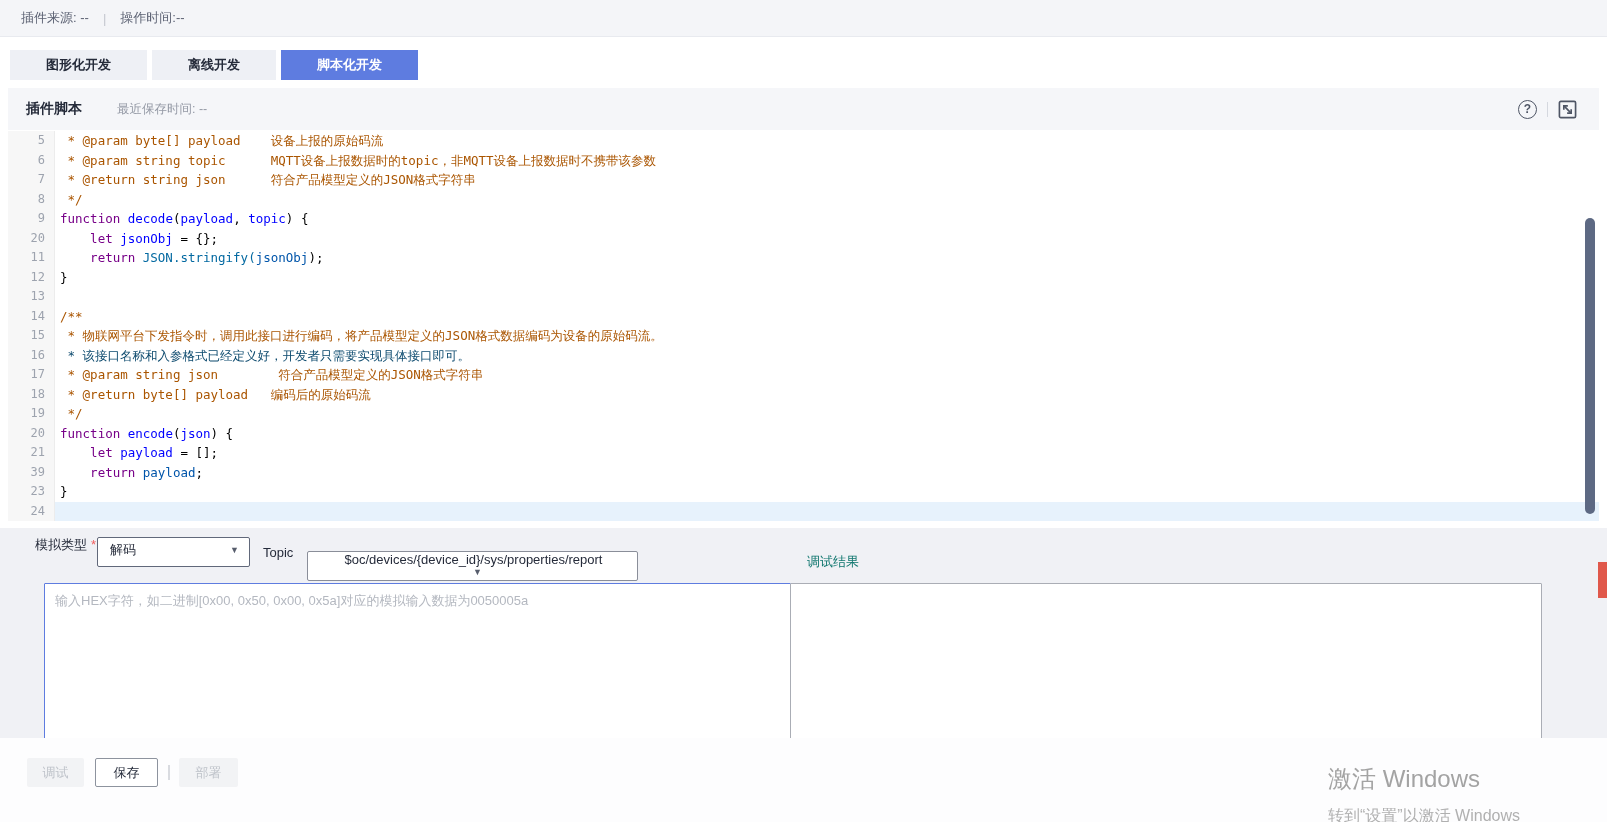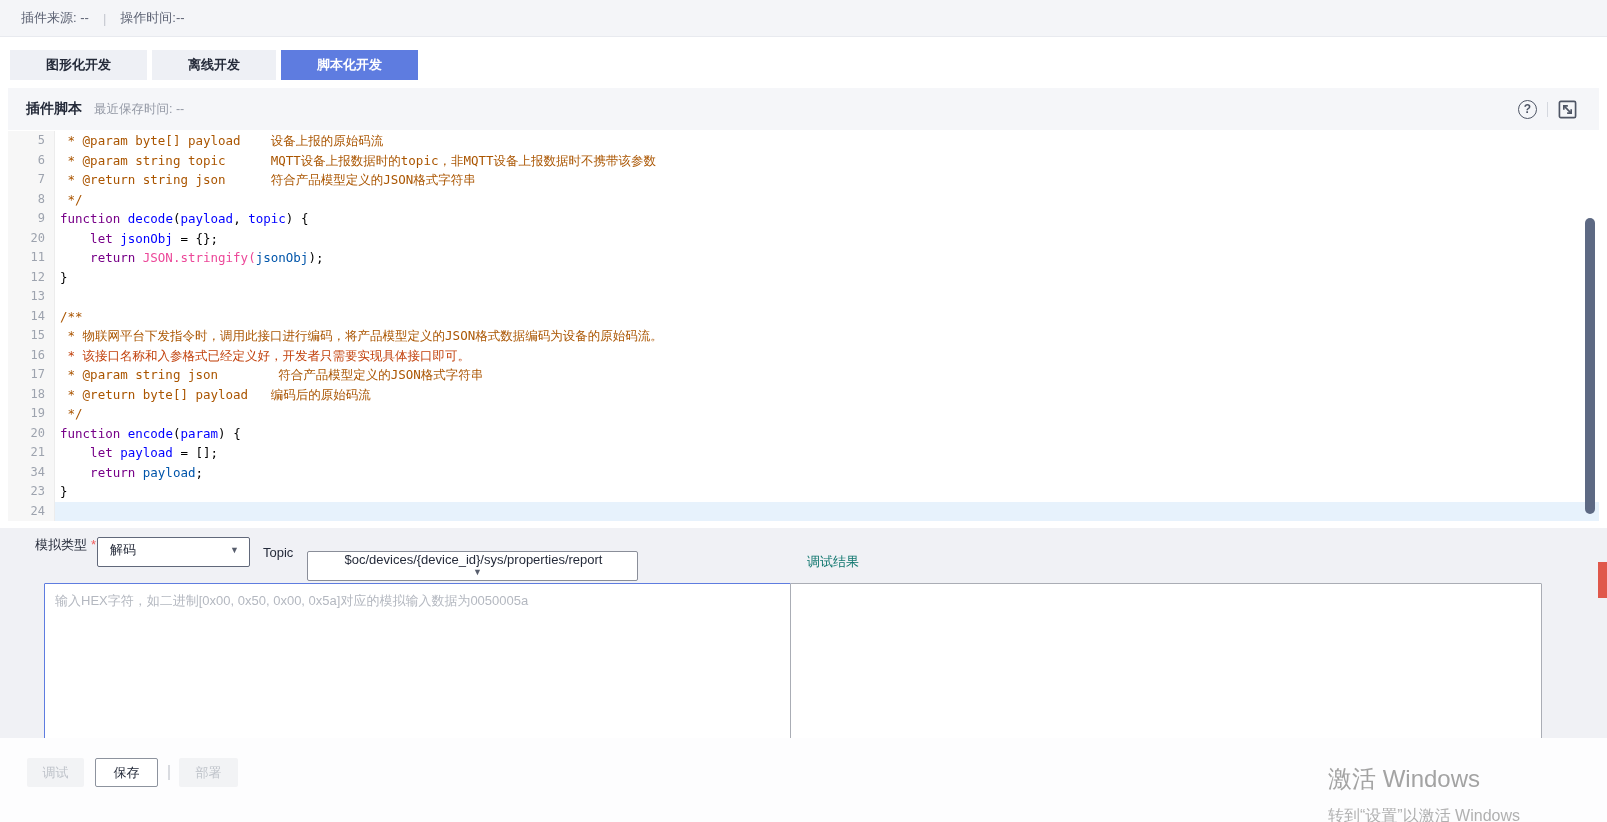--- a/index.html
+++ b/index.html
@@ -24,21 +24,21 @@
   .tab {
     height:30px; padding:0 36px; display:flex; align-items:center; justify-content:center;
     background:#eef0f5; color:#252b3a; font-size:13px; font-weight:600; cursor:pointer;
   }
   .tab.active { background:#5e7ce0; color:#fff; }
 
   
   .panel { position:absolute; left:8px; top:88px; width:1591px; height:439px; }
   .panel-header {
     position:relative; height:42px; background:#f5f6f9;
-    display:flex; align-items:center; padding-left:18px;
+    display:flex; align-items:center; padding-left:18px;gap:23px;
   }
   .panel-title { font-size:14px; font-weight:700; color:#252b3a; }
   .panel-subtitle { font-size:12.5px; color:#9499a5; margin-left:12px; }
   .header-icons { position:absolute; right:22px; top:0; height:42px; display:flex; align-items:center; gap:10px; }
   .help-icon {
     width:19px; height:19px; border:1.5px solid #4e5565; border-radius:50%;
     display:flex; align-items:center; justify-content:center;
     font-size:12px; font-weight:700; color:#4e5565; cursor:pointer;
   }
   .icon-divider { width:1px; height:15px; background:#d5d8df; }
@@ -167,64 +167,64 @@
           <div class="code-line">
             <span class="gutter-num">9</span>
             <span class="code-text"><span style="color: rgb(119, 0, 136);">function</span><span style="color: rgb(0, 0, 0);"> </span><span style="color: rgb(0, 0, 255);">decode</span><span style="color: rgb(0, 0, 0);">(</span><span style="color: rgb(0, 0, 255);">payload</span><span style="color: rgb(0, 0, 0);">, </span><span style="color: rgb(0, 0, 255);">topic</span><span style="color: rgb(0, 0, 0);">) {</span></span>
           </div>
           <div class="code-line">
             <span class="gutter-num">20</span>
             <span class="code-text"><span style="color: rgb(0, 0, 0);">    </span><span style="color: rgb(119, 0, 136);">let</span><span style="color: rgb(0, 0, 0);"> </span><span style="color: rgb(0, 0, 255);">jsonObj</span><span style="color: rgb(0, 0, 0);"> = {};</span></span>
           </div>
           <div class="code-line">
             <span class="gutter-num">11</span>
-            <span class="code-text"><span style="color: rgb(0, 0, 0);">    </span><span style="color: rgb(119, 0, 136);">return</span><span style="color: #ec4899;"> JSON.stringify(</span><span style="color: rgb(0, 85, 170);">jsonObj</span><span style="color: rgb(0, 0, 0);">);</span></span>
+            <span class="code-text"><span style="color: rgb(0, 0, 0);">    </span><span style="color: rgb(119, 0, 136);">return</span><span style="color: #0369a1;"> JSON.stringify(</span><span style="color: rgb(0, 85, 170);">jsonObj</span><span style="color: rgb(0, 0, 0);">);</span></span>
           </div>
           <div class="code-line">
             <span class="gutter-num">12</span>
             <span class="code-text"><span style="color: rgb(0, 0, 0);">}</span></span>
           </div>
           <div class="code-line">
             <span class="gutter-num">13</span>
             <span class="code-text"></span>
           </div>
           <div class="code-line">
             <span class="gutter-num">14</span>
             <span class="code-text"><span style="color: rgb(170, 85, 0);">/**</span></span>
           </div>
           <div class="code-line">
             <span class="gutter-num">15</span>
             <span class="code-text"><span style="color: rgb(170, 85, 0);"> * 物联网平台下发指令时，调用此接口进行编码，将产品模型定义的JSON格式数据编码为设备的原始码流。</span></span>
           </div>
           <div class="code-line">
             <span class="gutter-num">16</span>
-            <span class="code-text"><span style="color: #c2410c;"> * 该接口名称和入参格式已经定义好，开发者只需要实现具体接口即可。</span></span>
+            <span class="code-text"><span style="color: #0c4a6e;"> * 该接口名称和入参格式已经定义好，开发者只需要实现具体接口即可。</span></span>
           </div>
           <div class="code-line">
             <span class="gutter-num">17</span>
             <span class="code-text"><span style="color: rgb(170, 85, 0);"> * @param string json        符合产品模型定义的JSON格式字符串</span></span>
           </div>
           <div class="code-line">
             <span class="gutter-num">18</span>
             <span class="code-text"><span style="color: rgb(170, 85, 0);"> * @return byte[] payload   编码后的原始码流</span></span>
           </div>
           <div class="code-line">
             <span class="gutter-num">19</span>
             <span class="code-text"><span style="color: rgb(170, 85, 0);"> */</span></span>
           </div>
           <div class="code-line">
             <span class="gutter-num">20</span>
-            <span class="code-text"><span style="color: rgb(119, 0, 136);">function</span><span style="color: rgb(0, 0, 0);"> </span><span style="color: rgb(0, 0, 255);">encode</span><span style="color: rgb(0, 0, 0);">(</span><span style="color: rgb(0, 0, 255);">param</span><span style="color: rgb(0, 0, 0);">) {</span></span>
+            <span class="code-text"><span style="color: rgb(119, 0, 136);">function</span><span style="color: rgb(0, 0, 0);"> </span><span style="color: rgb(0, 0, 255);">encode</span><span style="color: rgb(0, 0, 0);">(</span><span style="color: rgb(0, 0, 255);">json</span><span style="color: rgb(0, 0, 0);">) {</span></span>
           </div>
           <div class="code-line">
             <span class="gutter-num">21</span>
             <span class="code-text"><span style="color: rgb(0, 0, 0);">    </span><span style="color: rgb(119, 0, 136);">let</span><span style="color: rgb(0, 0, 0);"> </span><span style="color: rgb(0, 0, 255);">payload</span><span style="color: rgb(0, 0, 0);"> = [];</span></span>
           </div>
           <div class="code-line">
-            <span class="gutter-num">34</span>
+            <span class="gutter-num">39</span>
             <span class="code-text"><span style="color: rgb(0, 0, 0);">    </span><span style="color: rgb(119, 0, 136);">return</span><span style="color: rgb(0, 0, 0);"> </span><span style="color: rgb(0, 85, 170);">payload</span><span style="color: rgb(0, 0, 0);">;</span></span>
           </div>
           <div class="code-line">
             <span class="gutter-num">23</span>
             <span class="code-text"><span style="color: rgb(0, 0, 0);">}</span></span>
           </div>
           <div class="code-line active-line">
             <span class="gutter-num">24</span>
             <span class="code-text"></span>
           </div>

